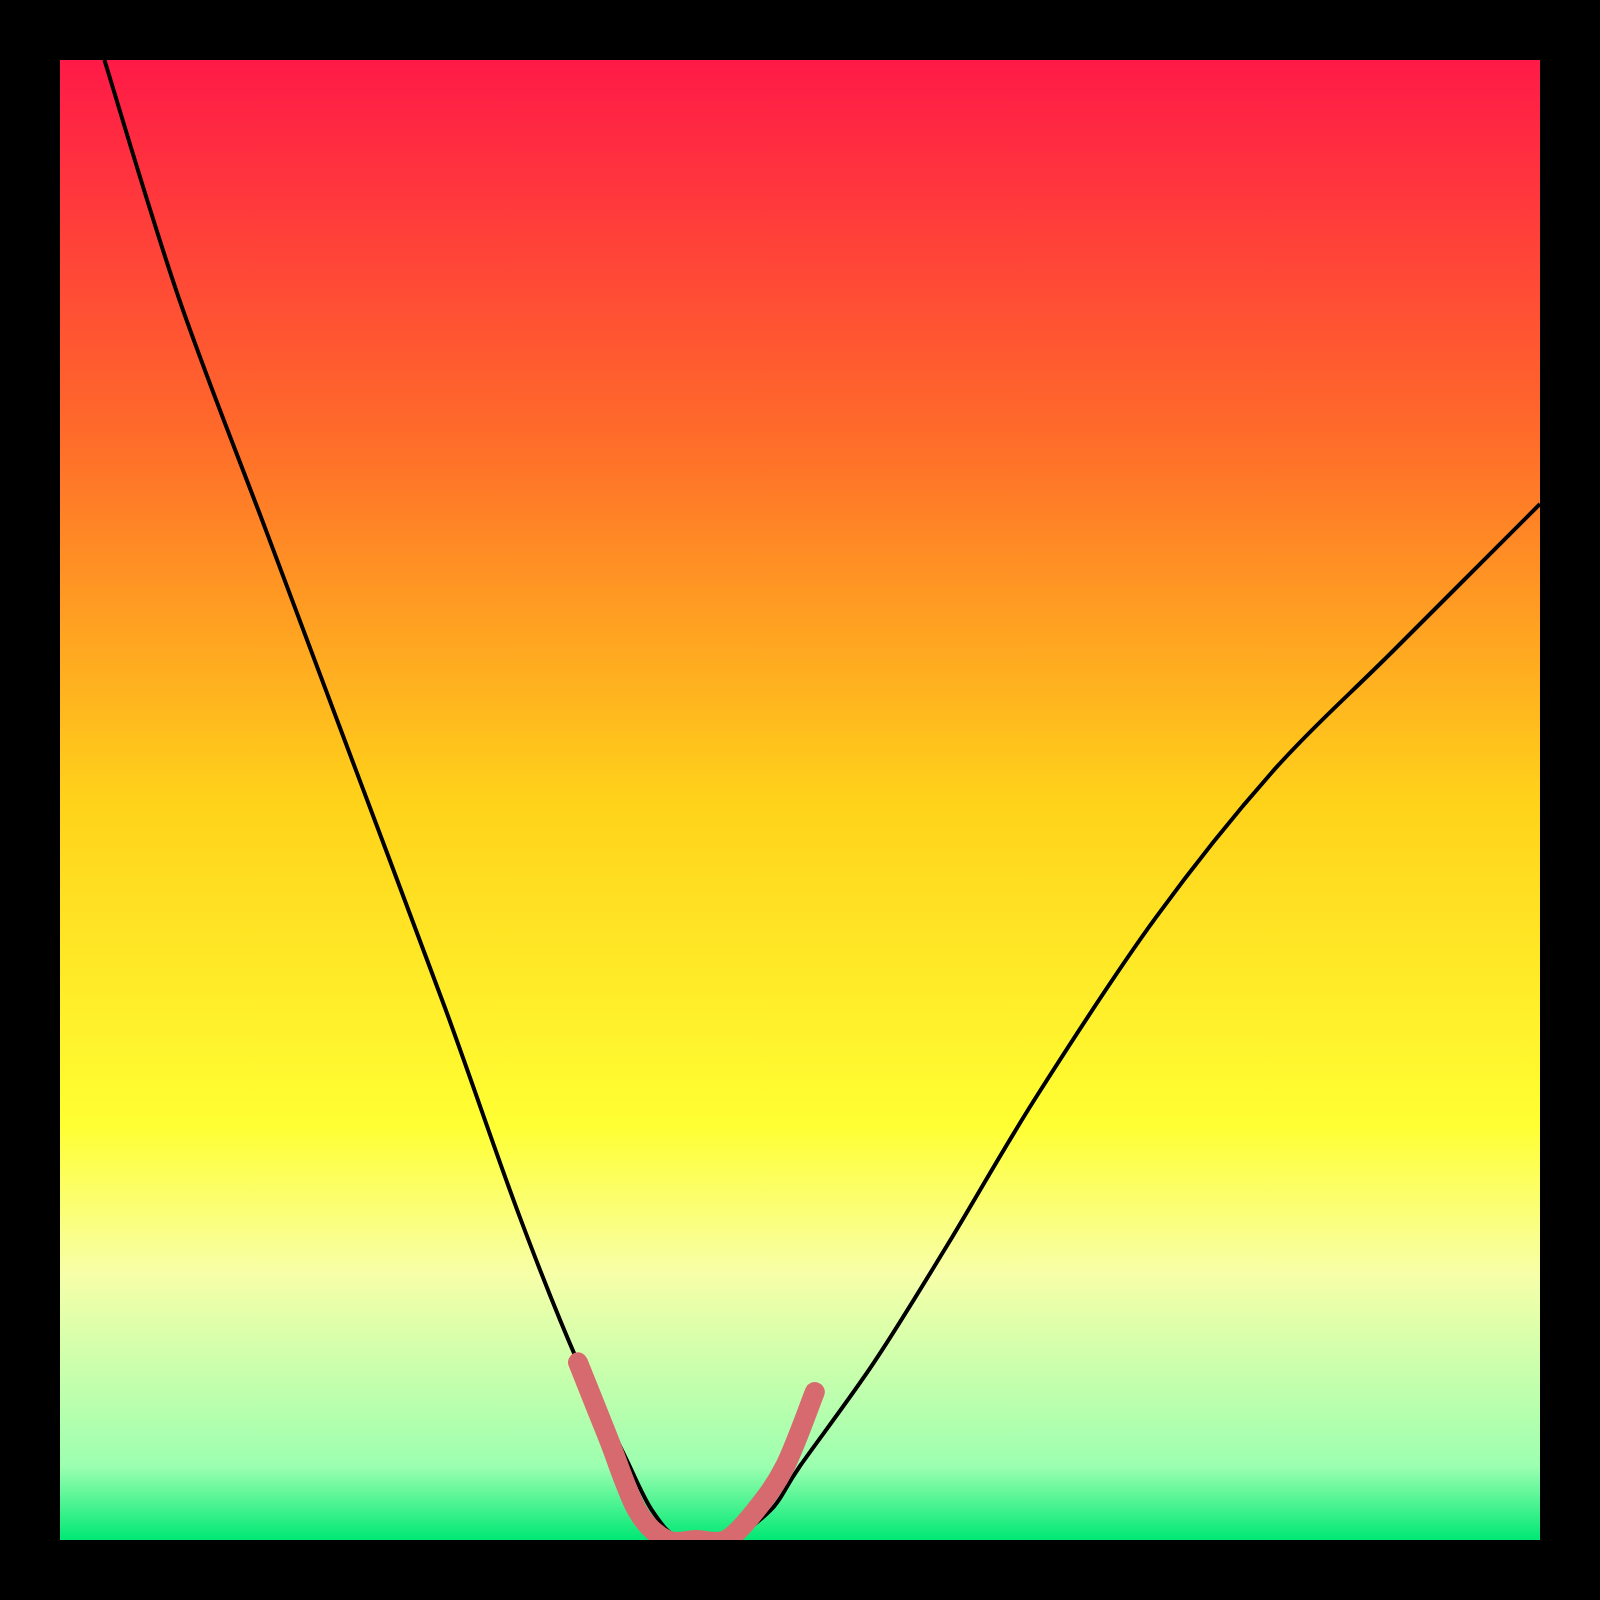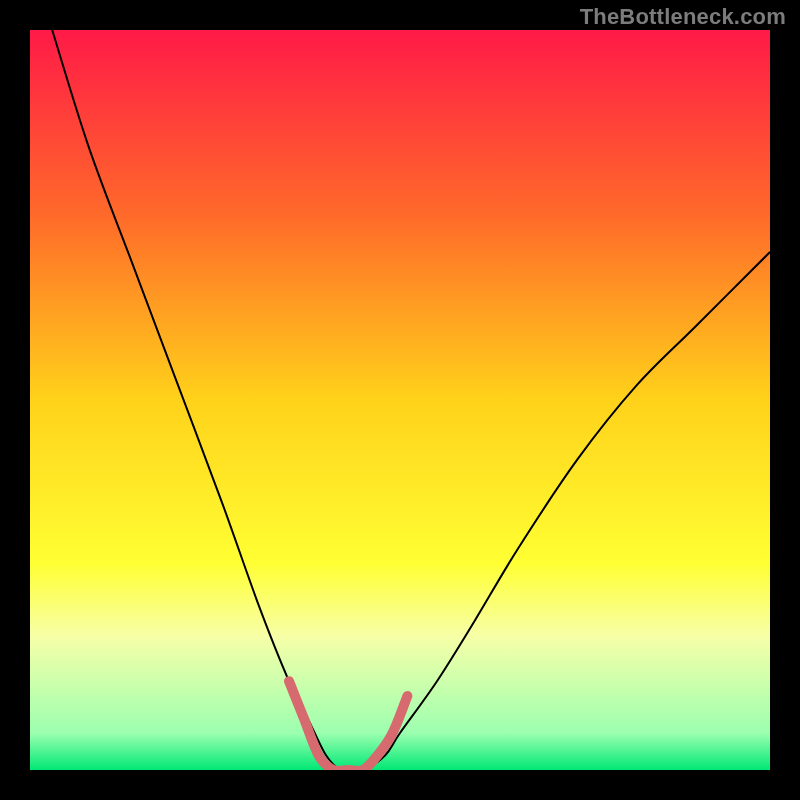--- a/index.html
+++ b/index.html
@@ -37,21 +37,20 @@
     display: block;
     width: 740px;
     height: 740px;
   }
 </style>
 </head>
 <body>
 
 <div class="frame">
 
-  <div class="watermark">TheBottleneck.com</div>
 
   <div class="plot-wrap">
     <svg viewBox="0 0 740 740">
       <defs>
         <linearGradient id="bg-grad" x1="0" y1="0" x2="0" y2="1">
             <stop offset="0%" stop-color="#ff1a47"></stop>
             <stop offset="25%" stop-color="#ff6a2a"></stop>
             <stop offset="50%" stop-color="#ffd21a"></stop>
             <stop offset="72%" stop-color="#ffff33"></stop>
             <stop offset="82%" stop-color="#f7ffa8"></stop>

